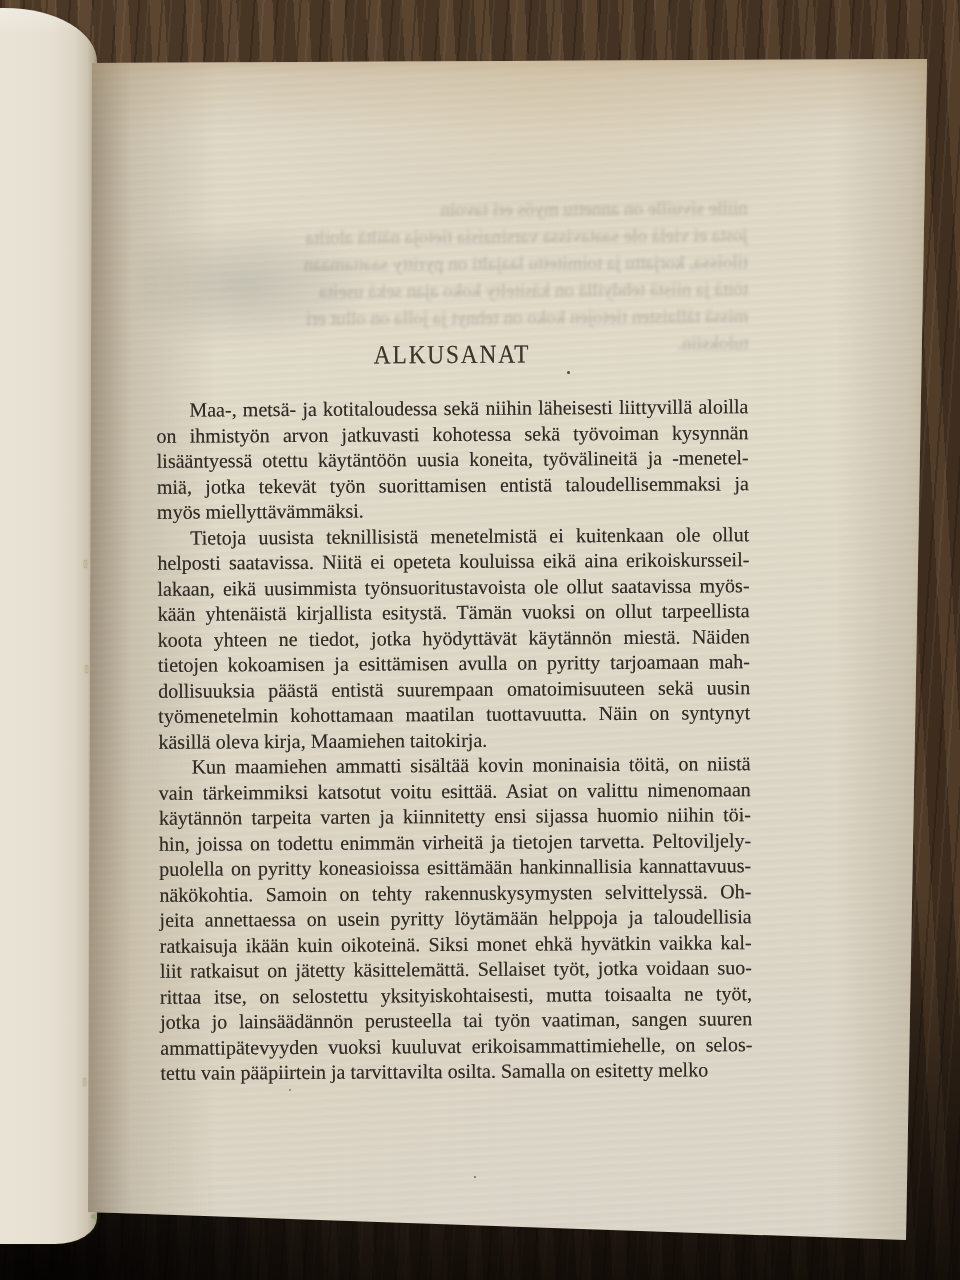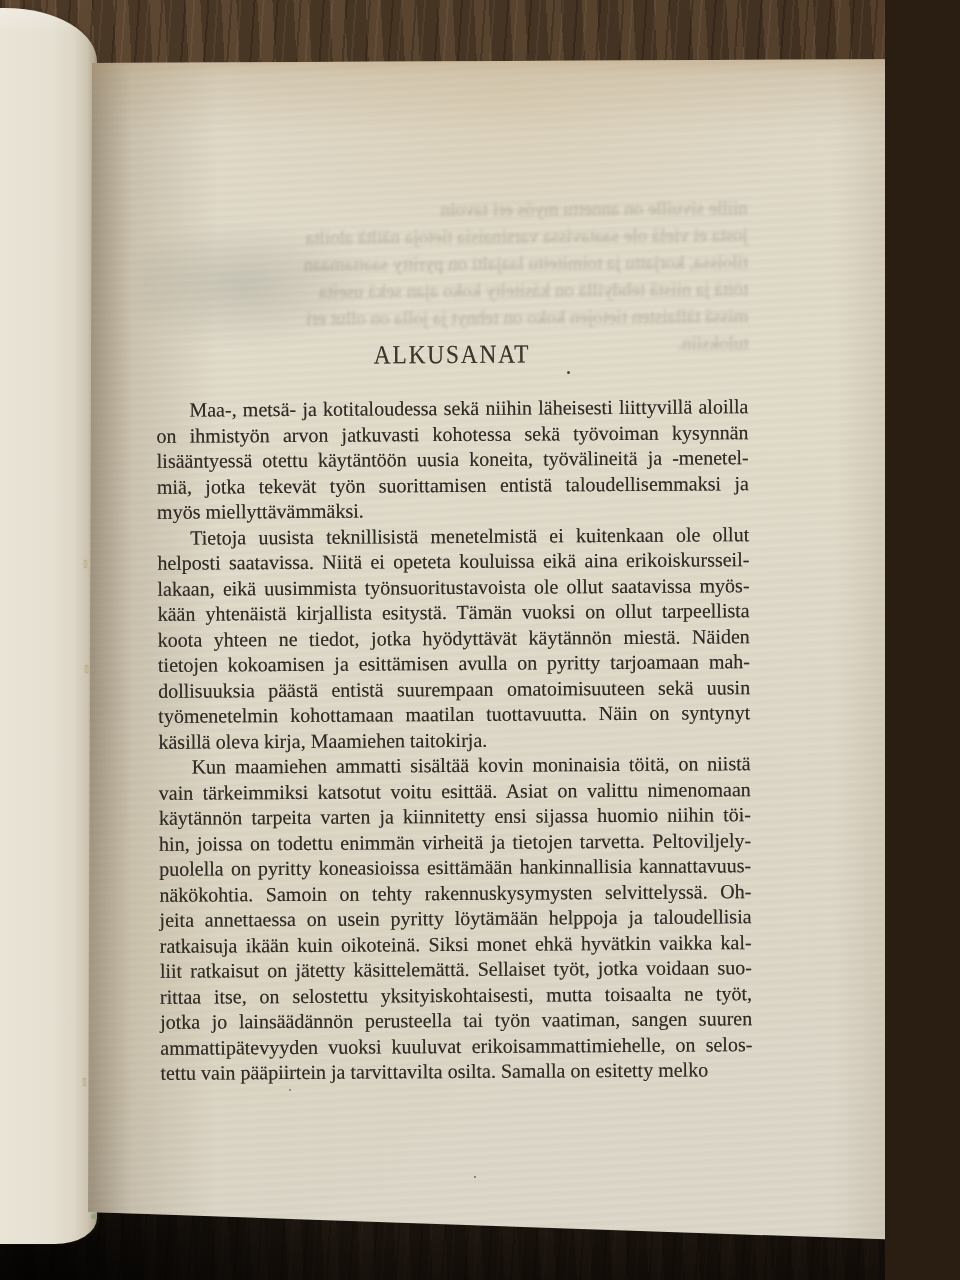--- a/index.html
+++ b/index.html
@@ -1,17 +1,17 @@
 <!DOCTYPE html>
 <html><head>
 <meta charset="utf-8">
 <style>
   html,body{margin:0;padding:0;background:#2a1e13;}
   .photo{
-    position:relative;width:885px;height:1280px;overflow:hidden;
+    position:relative;width:960px;height:1280px;overflow:hidden;
     font-family:"Liberation Serif", serif;
   }
   
   .wood{
     position:absolute;inset:0;
     background:
       radial-gradient(ellipse 520px 320px at 4% 100%, rgba(0,0,0,0.82), rgba(0,0,0,0) 62%),
       linear-gradient(to bottom, rgba(0,0,0,0) 70%, rgba(0,0,0,0.45) 88%, rgba(5,3,2,0.78) 100%),
       repeating-linear-gradient(94deg, rgba(0,0,0,0.20) 0 2px, rgba(0,0,0,0) 2px 9px, rgba(255,245,230,0.05) 9px 11px, rgba(0,0,0,0) 11px 23px),
       repeating-linear-gradient(87deg, rgba(128,100,72,0.22) 0 15px, rgba(52,38,25,0.30) 15px 36px),

